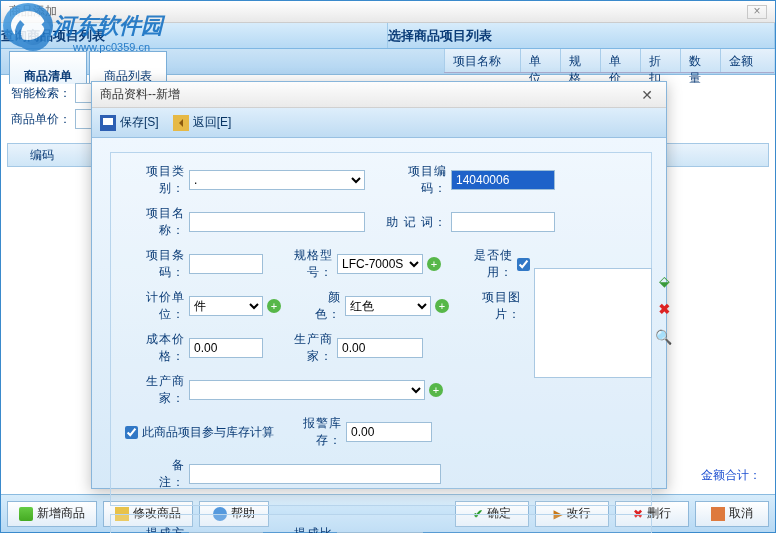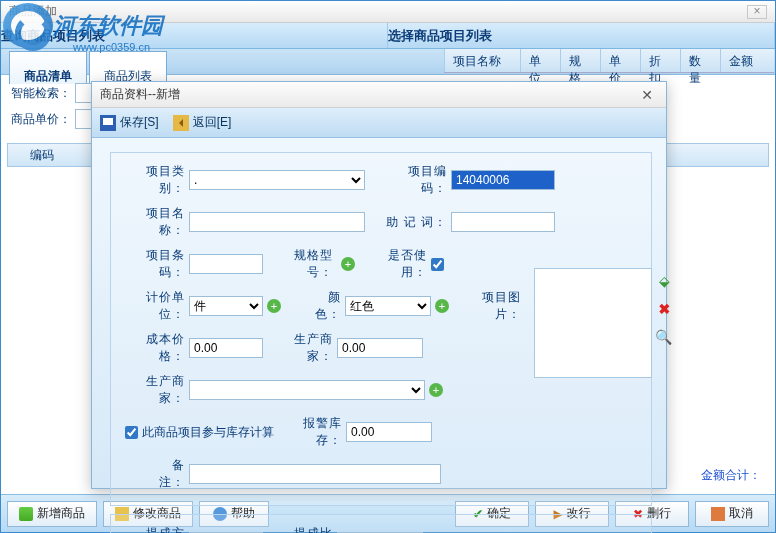--- a/index.html
+++ b/index.html
@@ -177,20 +177,21 @@
           <label>项目名称：</label>
           <input class="inp" style="width: 176px;">
           <label style="margin-left:18px">助 记 词：</label>
           <input class="inp" style="width: 104px;">
         </div>
 
         <div class="frow">
           <label>项目条码：</label>
           <input class="inp" style="width: 74px;">
           <label style="width:60px;margin-left:10px">规格型号：</label>
+          <select class="sel" style="width:86px"><option>LFC-7000S</option></select>
           <span class="plus">+</span>
           <label style="width:62px;margin-left:10px">是否使用：</label>
           <input type="checkbox" class="cb" checked="" style="">
         </div>
 
         <div class="frow">
           <label>计价单位：</label>
           <select class="sel" style="width:74px"><option>件</option></select>
           <span class="plus">+</span>
           <label style="width:56px;margin-left:4px">颜　　色：</label>

